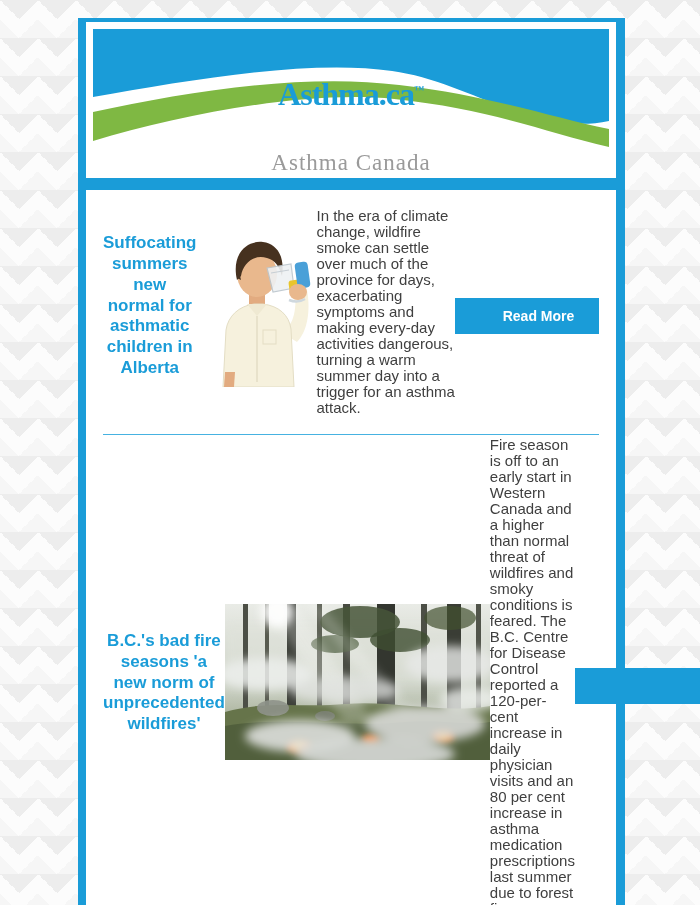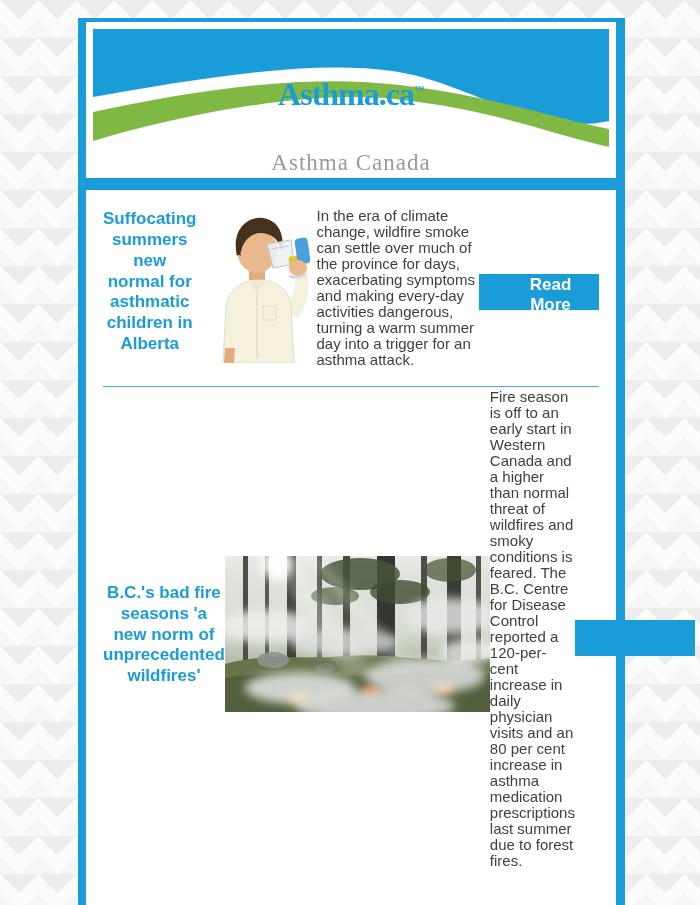--- a/index.html
+++ b/index.html
@@ -56,22 +56,22 @@
   .article-title.second{margin-top:14px;}
   .article-figure{display:block;margin:0;line-height:0;}
   .fig-boy{margin-top:6px;}
   .fig-forest{margin-top:12px;}
   .article-body{
     margin:12px 0 0 0;align-self:stretch;color:#3f3f3f;
     font-size:15px;line-height:16px;text-align:left;
   }
   .article-body.second{margin-top:2px;}
   .cta-button{
-    margin-top:19px;width:120px;height:36px;border:none;cursor:pointer;
-    background:#1a9cd8;color:#ffffff;font-weight:bold;font-size:17px;
+    margin-top:19px;width:144px;height:36px;border:none;cursor:pointer;
+    background:#1a9cd8;color:#ffffff;font-weight:bold;font-size:14px;
     font-family:"Liberation Sans", sans-serif;flex:none;padding-left:29px;
   }
   .divider{
     border:none;border-top:1px solid #46b2e1;width:100%;
     margin:18px 0 0 0;align-self:center;
   }
 </style>
 </head>
 <body>
 

